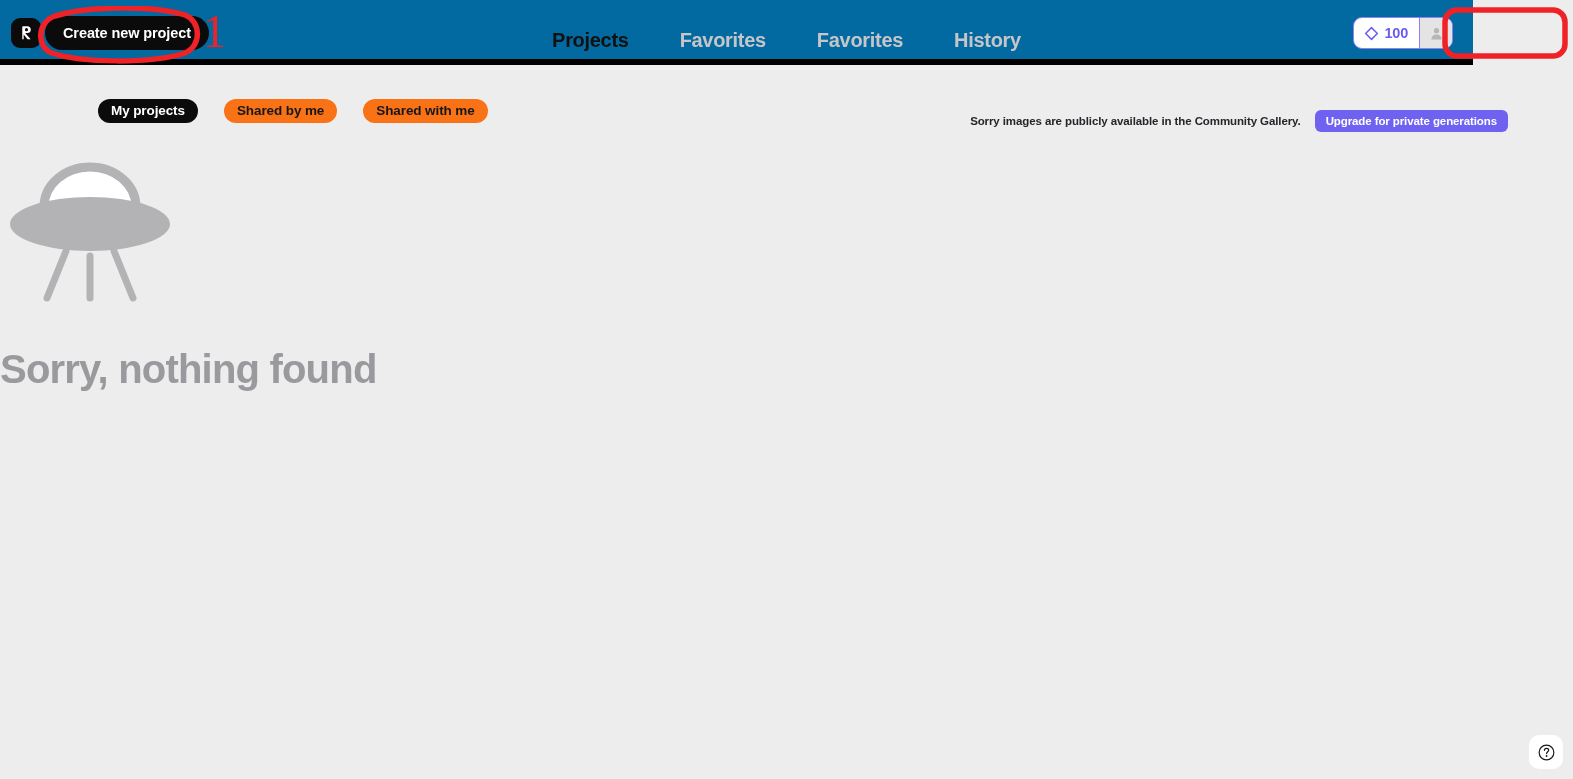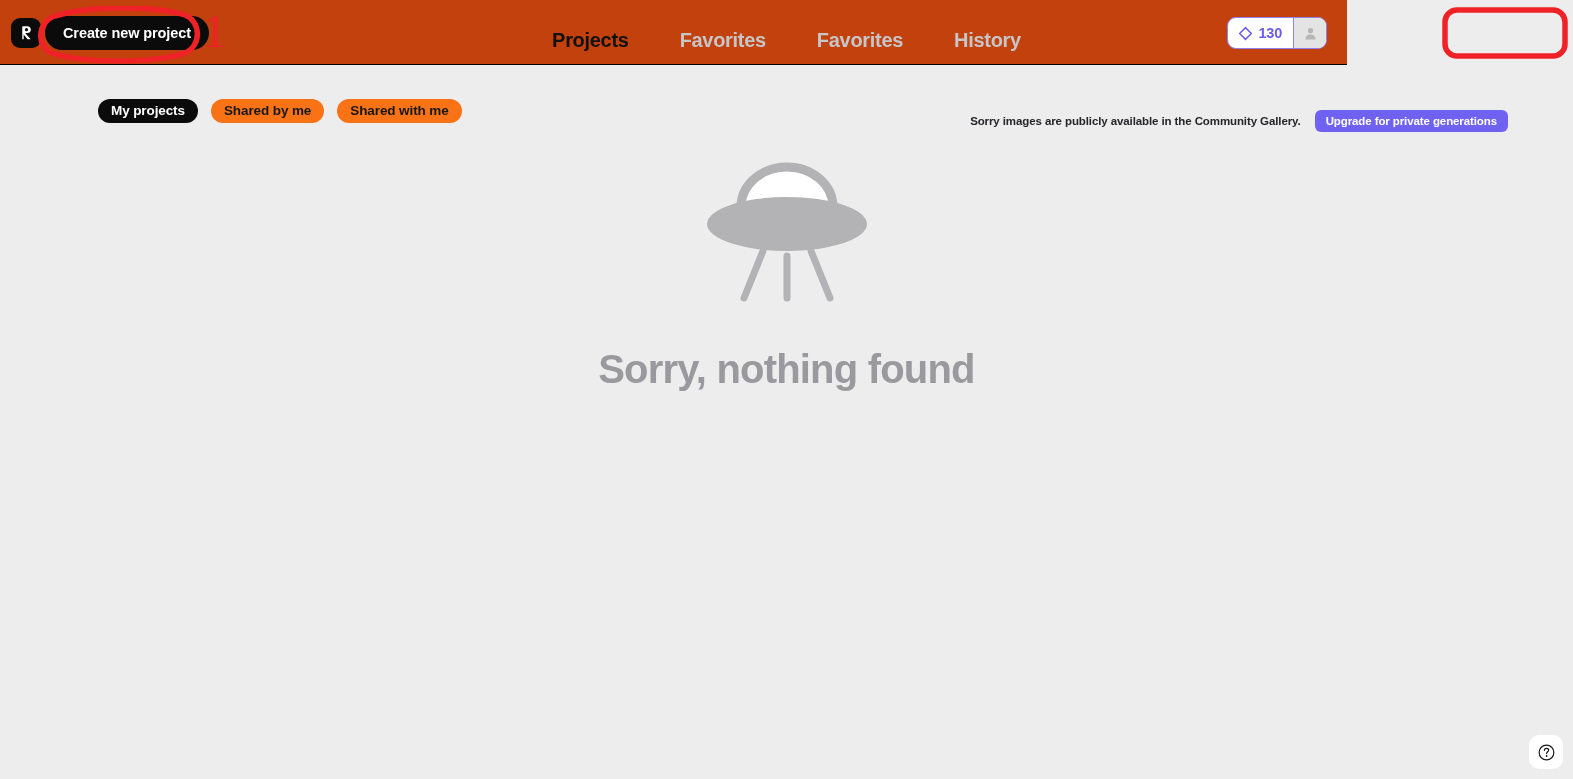--- a/index.html
+++ b/index.html
@@ -14,24 +14,24 @@
     position: relative;
     width: 1573px;
     height: 779px;
     background: #ededed;
   }
 
   
   .header {
     position: absolute;
     top: 0; left: 0;
-    width: 1347px;
+    width: 1473px;
     height: 65px;
-    background: #c2410c;
-    border-bottom: 1px solid #000000;
+    background: #0369a1;
+    border-bottom: 6px solid #000000;
   }
   .logo {
     position: absolute;
     left: 11px; top: 18px;
     width: 30px; height: 30px;
     background: #0b0b0b;
     border-radius: 9px;
     display: flex;
     align-items: center;
     justify-content: center;
@@ -108,21 +108,21 @@
     align-items: center;
     justify-content: center;
     cursor: pointer;
   }
 
   
   .chips {
     position: absolute;
     left: 53px; top: 99px;
     display: flex;
-    gap: 13px;
+    gap: 26px;
     padding-left: 45px;
   }
   .chip {
     height: 24px;
     padding: 0 13px;
     border-radius: 12px;
     background: #f97316;
     color: #17171a;
     font-size: 13.5px;
     font-weight: bold;
@@ -163,21 +163,21 @@
     white-space: nowrap;
   }
 
   
   .empty {
     position: absolute;
     left: 0; top: 150px;
     width: 1573px;
     display: flex;
     flex-direction: column;
-    align-items: center;
+    align-items: flex-start;
   }
   .ufo { display: block; }
   .empty-title {
     margin-top: 42px;
     font-size: 40px;
     font-weight: bold;
     color: #9a9a9e;
     letter-spacing: -0.8px;
   }
 
@@ -230,21 +230,21 @@
       <div class="nav-item">Favorites</div>
       <div class="nav-item">Favorites</div>
       <div class="nav-item">History</div>
     </div>
 
     <div class="credits-group">
       <div class="credits-pill">
         <svg width="15" height="15" viewBox="0 0 24 24">
           <path d="M12 2.6 L21.4 12 L12 21.4 L2.6 12 Z" fill="none" stroke="#6a5cf0" stroke-width="2.3" stroke-linejoin="round"></path>
         </svg>
-        <span class="credits-value">130</span>
+        <span class="credits-value">100</span>
       </div>
       <div class="avatar-btn">
         <svg width="17" height="17" viewBox="0 0 24 24">
           <circle cx="12" cy="8" r="3.7" fill="#b6b6b6"></circle>
           <path d="M4.8 20.5 C4.8 15.8 8.1 13.3 12 13.3 C15.9 13.3 19.2 15.8 19.2 20.5 Z" fill="#b6b6b6"></path>
         </svg>
       </div>
     </div>
   </div>
 

